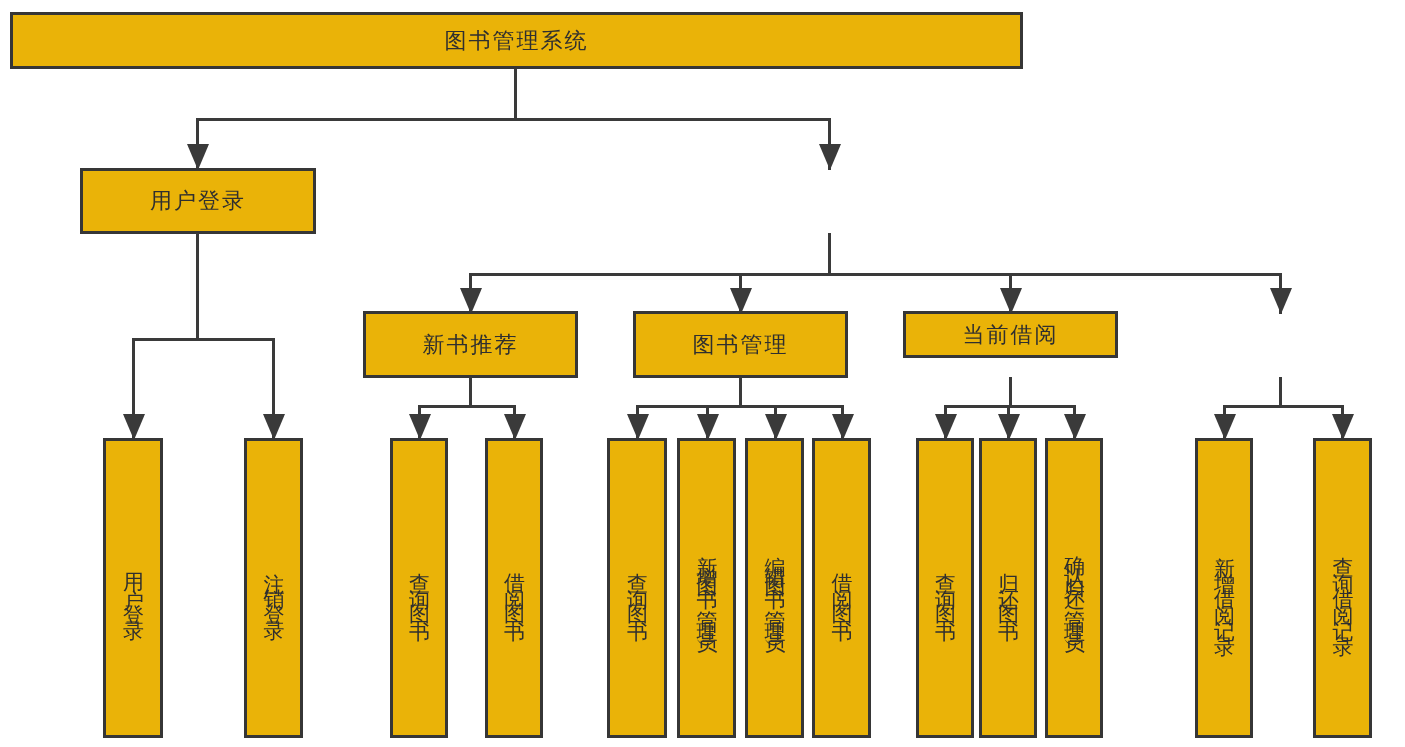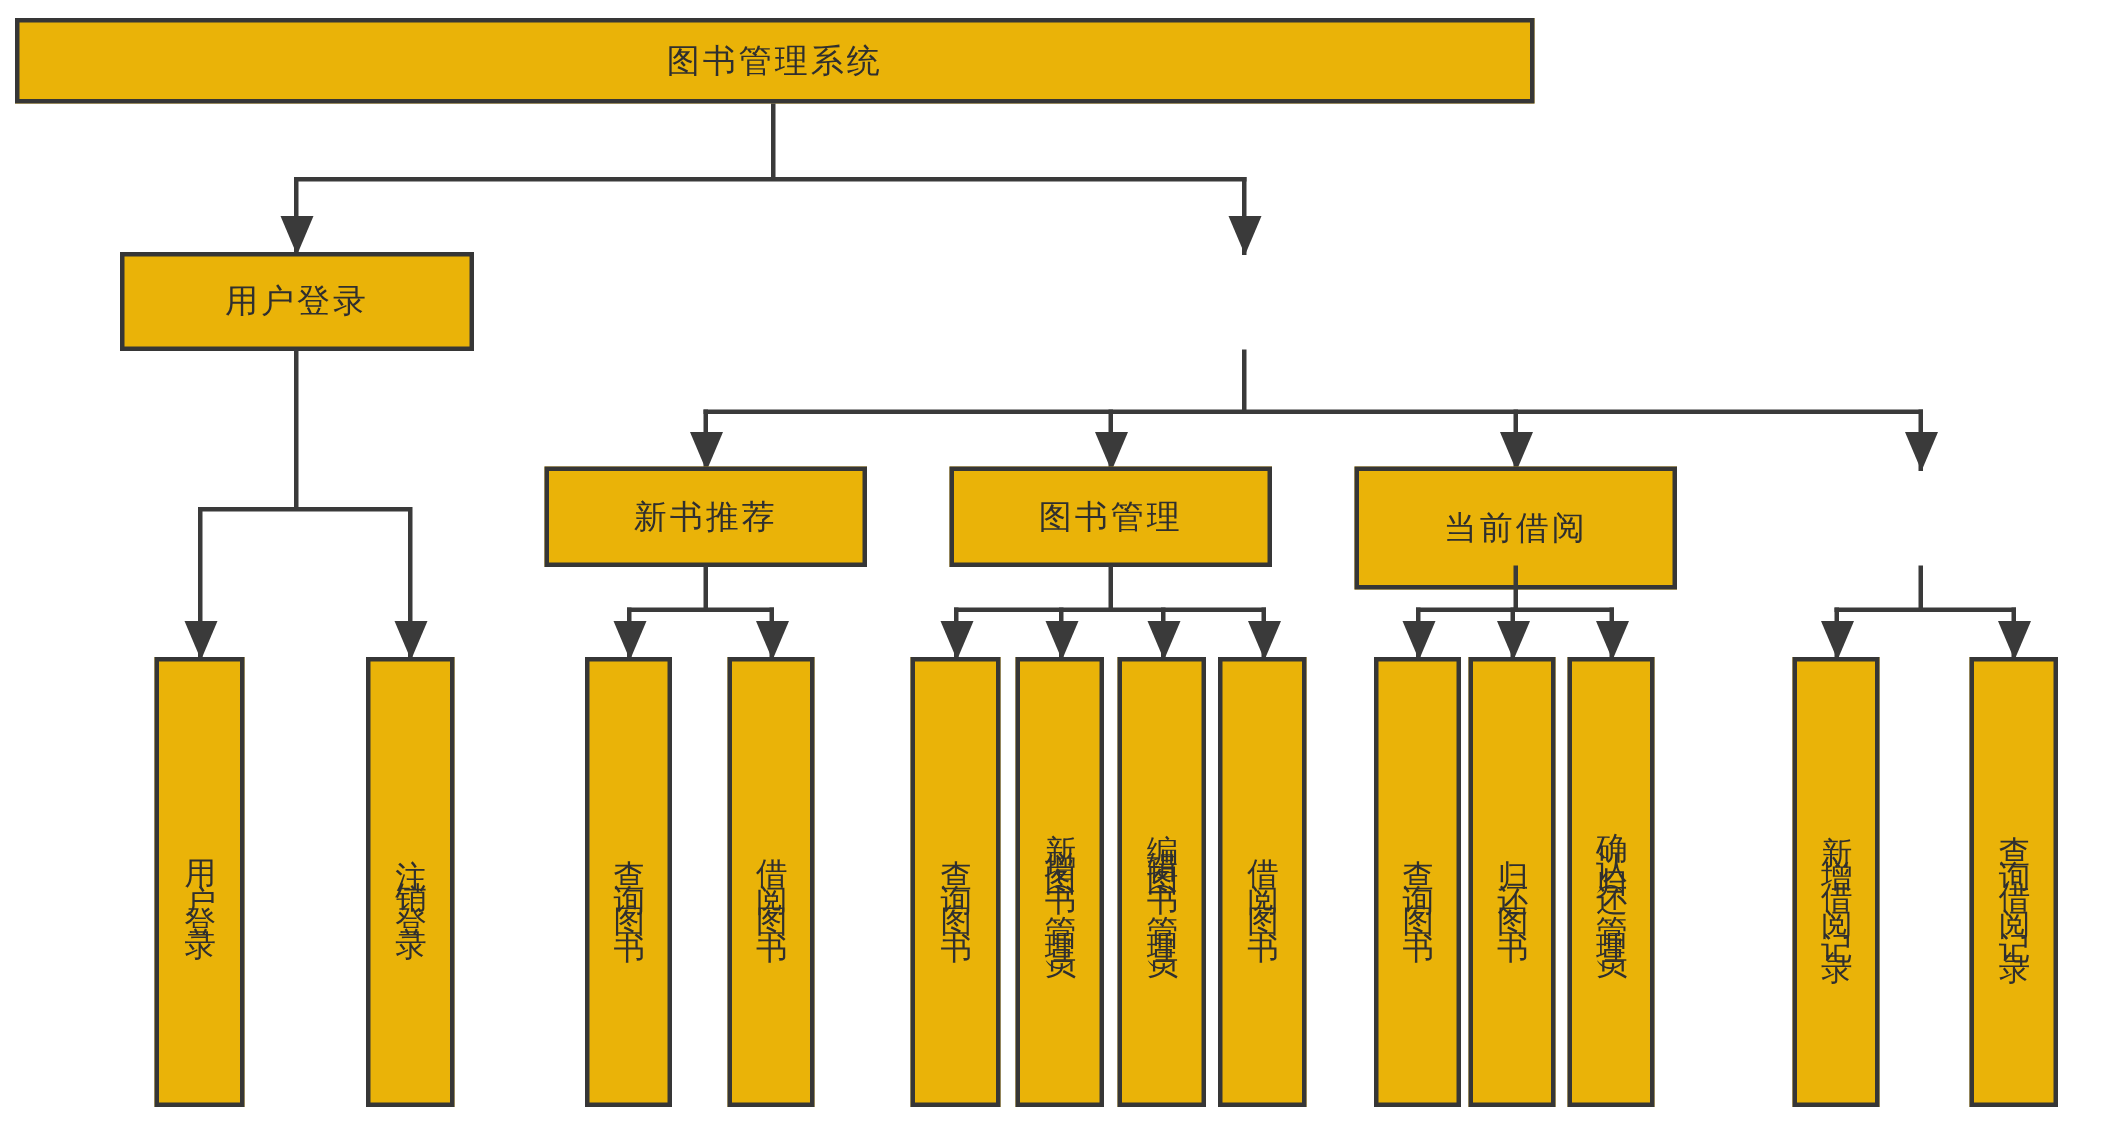--- a/index.html
+++ b/index.html
@@ -67,21 +67,21 @@
   <div class="arrow" style="left:739px;top:273px;height:41px"></div>
   <div class="arrow" style="left:1009px;top:273px;height:41px"></div>
   <div class="arrow" style="left:1279px;top:273px;height:41px"></div>
 
   <div class="box" style="left:363px;top:311px;width:215px;height:67px">
     <span class="h-label">新书推荐</span>
   </div>
   <div class="box" style="left:633px;top:311px;width:215px;height:67px">
     <span class="h-label">图书管理</span>
   </div>
-  <div class="box" style="left:903px;top:311px;width:215px;height:82px">
+  <div class="box" style="left:903px;top:311px;width:215px;height:47px">
     <span class="h-label">当前借阅</span>
   </div>
 
   <div class="vl" style="left:469px;top:377px;height:30px"></div>
   <div class="vl" style="left:739px;top:377px;height:30px"></div>
   <div class="vl" style="left:1009px;top:377px;height:30px"></div>
   <div class="vl" style="left:1279px;top:377px;height:30px"></div>
 
   <div class="hl" style="left:418px;top:405px;width:98px"></div>
   <div class="hl" style="left:636px;top:405px;width:208px"></div>

